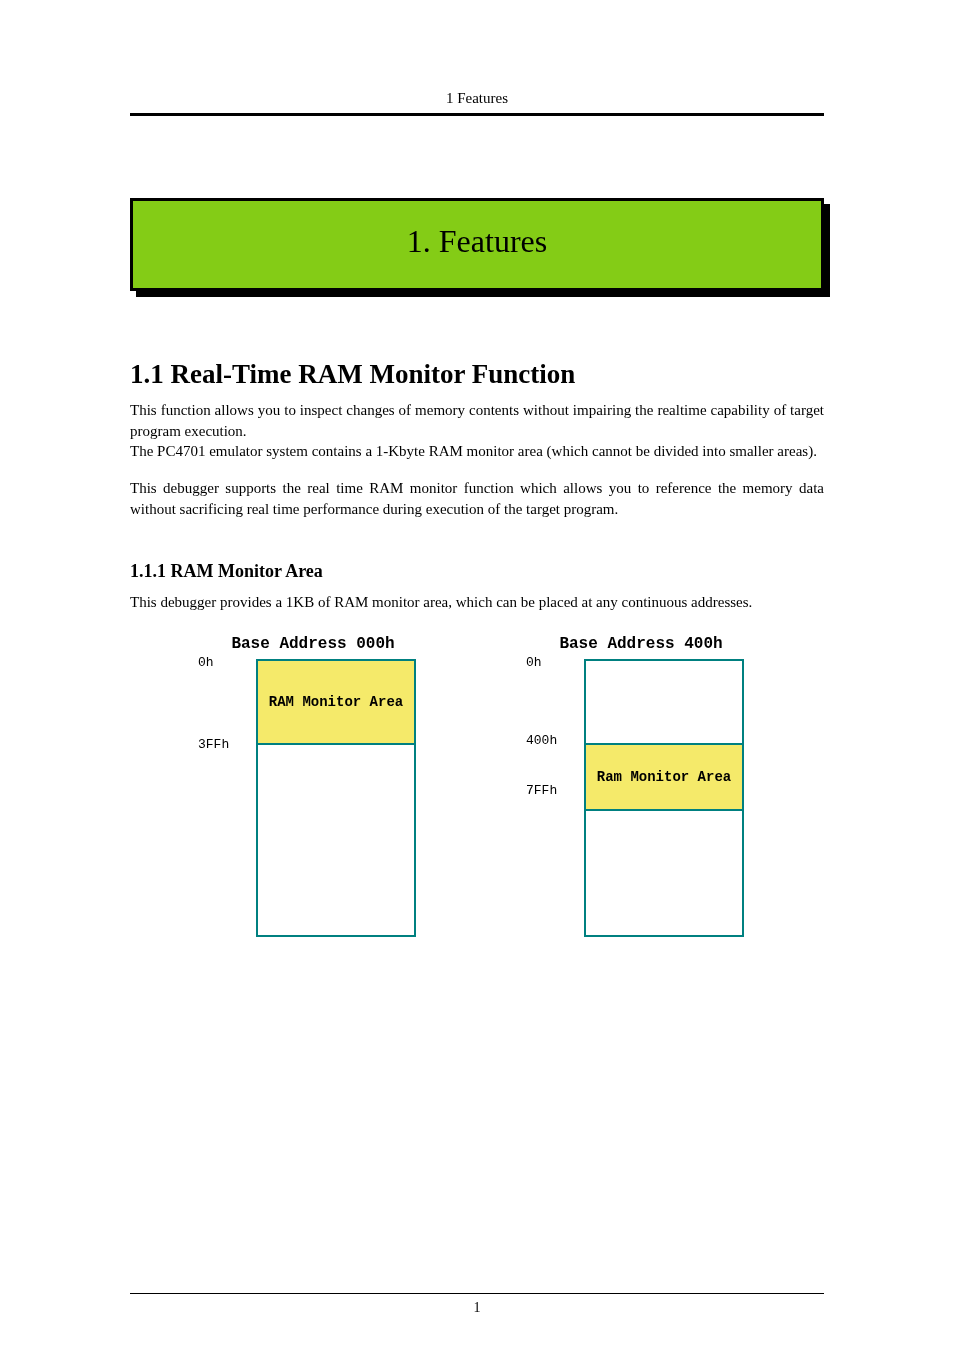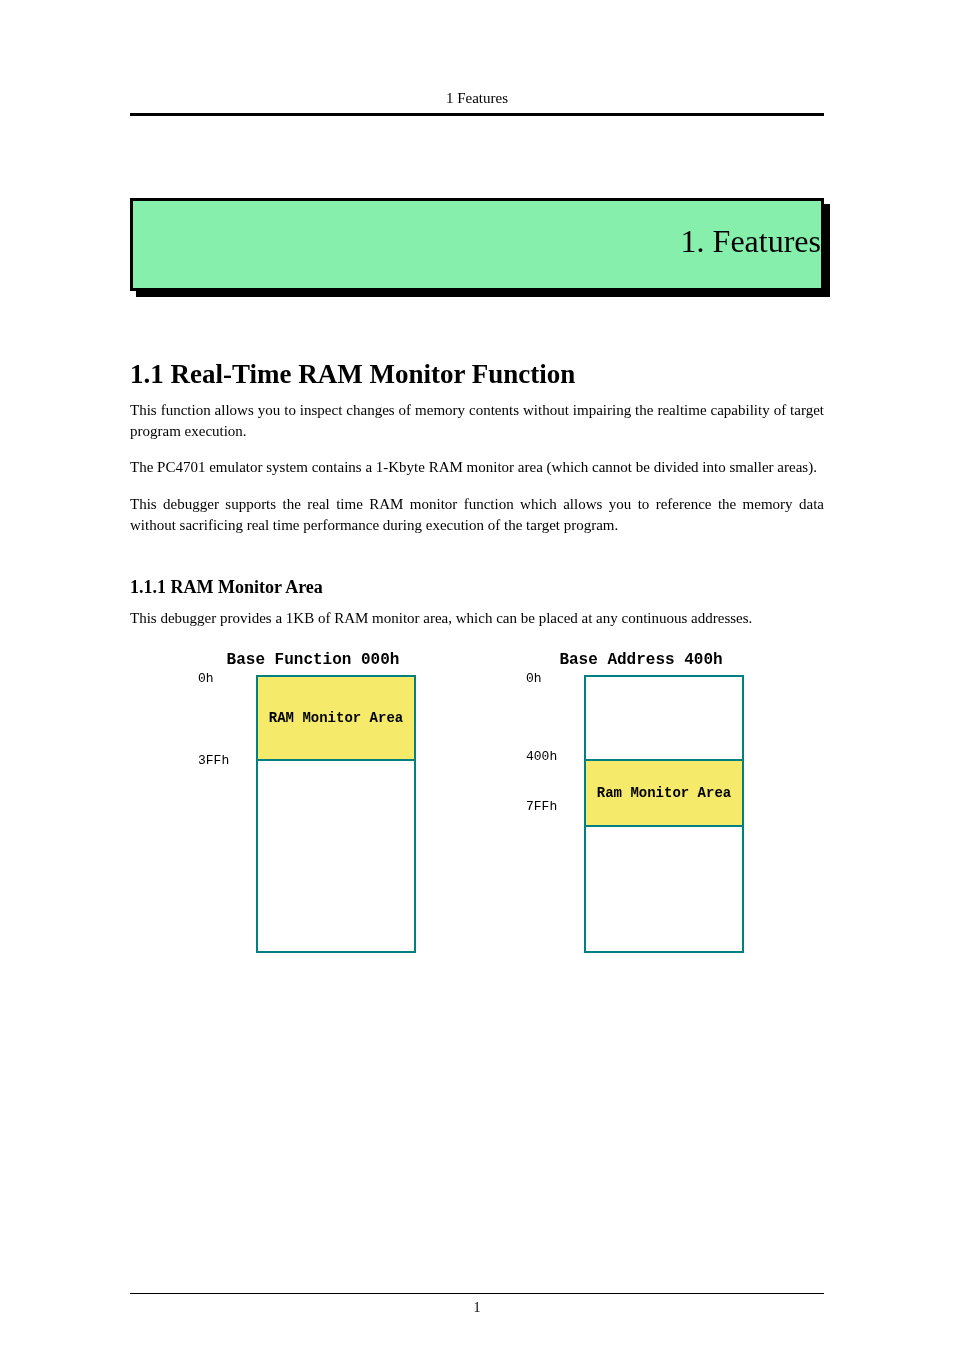--- a/index.html
+++ b/index.html
@@ -34,23 +34,23 @@
     position: absolute;
     top: 6px;
     left: 6px;
     right: -6px;
     bottom: -6px;
     background: #000;
   }
   .title-box {
     position: relative;
     border: 3px solid #000;
-    background: #86efac;
+    background: #84cc16;
     padding: 22px 0 28px 0;
-    text-align: right;
+    text-align: center;
   }
   .title-box-wrap {
     position: relative;
   }
   .title-text {
     font-size: 32px;
     font-weight: 400;
     font-family: "Century", Georgia, serif;
   }
   .section-h2 {
@@ -173,30 +173,30 @@
       <div class="title-shadow"></div>
       <div class="title-box">
         <span class="title-text">1.   Features</span>
       </div>
     </div>
   </div>
 
   <div class="section-h2">1.1 Real-Time RAM Monitor Function</div>
 
   <p class="body-p">This function allows you to inspect changes of memory contents without impairing the realtime capability of target program execution.</p>
-  <p class="body-p" style="margin-top:16px;">The PC4701 emulator system contains a 1-Kbyte RAM monitor area (which cannot be divided into smaller areas).</p>
+  <p class="body-p" style="margin-top:0;">The PC4701 emulator system contains a 1-Kbyte RAM monitor area (which cannot be divided into smaller areas).</p>
   <p class="body-p" style="margin-top:16px;">This debugger supports the real time RAM monitor function which allows you to reference the memory data without sacrificing real time performance during execution of the target program.</p>
 
   <div class="section-h3">1.1.1 RAM Monitor Area</div>
   <p class="body-p">This debugger provides a 1KB of RAM monitor area, which can be placed at any continuous addresses.</p>
 
   <div class="diagrams">
 
     <div class="diagram">
-      <div class="dia-title">Base Function 000h</div>
+      <div class="dia-title">Base Address 000h</div>
       <div class="dia-body">
         <div class="addr-label" style="top:-4px;">0h</div>
         <div class="addr-label" style="top:78px;">3FFh</div>
         <div class="mem-box">
           <div class="ram-area-a">RAM Monitor Area</div>
         </div>
       </div>
     </div>
 
     <div class="diagram">

